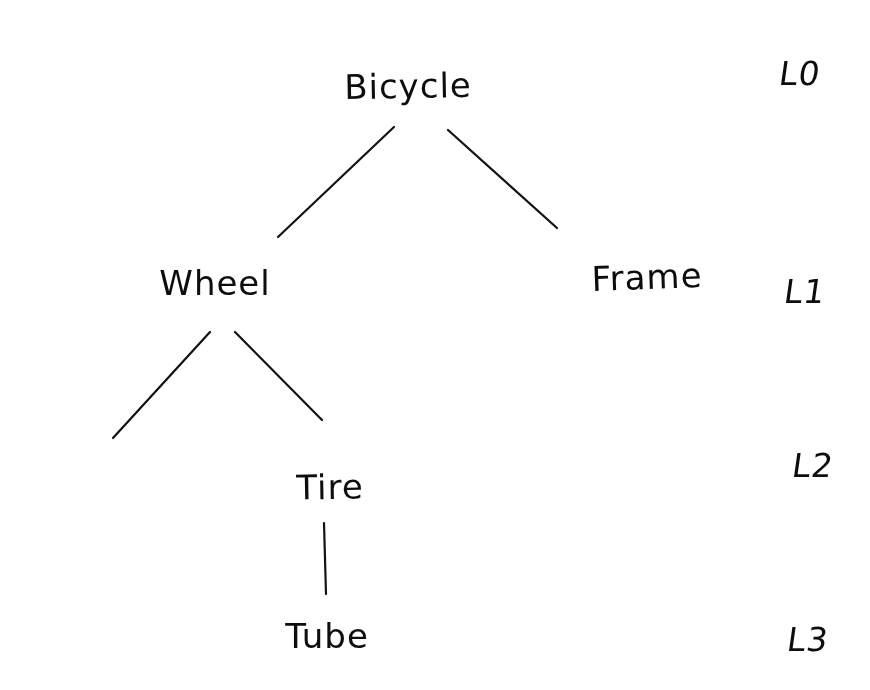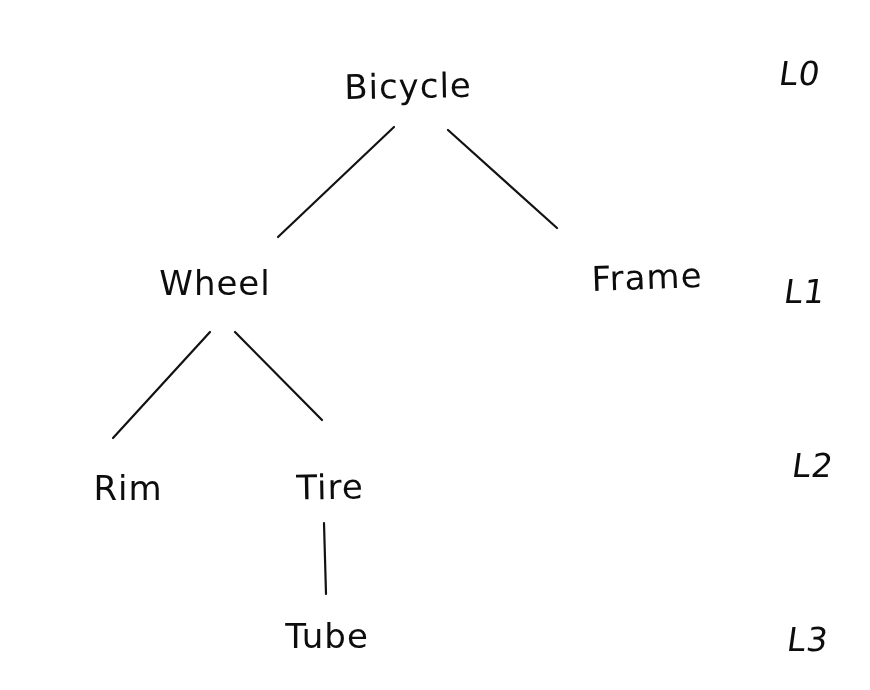--- a/index.html
+++ b/index.html
@@ -60,21 +60,20 @@
     <line class="edge" x1="235" y1="332" x2="322" y2="420"></line>
     <line class="edge" x1="324" y1="523" x2="326" y2="594"></line>
   </svg>
 
   <div class="node-label tilt-n1" style="left:408px; top:86px;">Bicycle</div>
 
   <div class="node-label" style="left:207px; top:283px;margin-left:8px;">Wheel</div>
 
   <div class="node-label tilt-n2" style="left:647px; top:277px;">Frame</div>
 
-  <div class="node-label" style="left:128px; top:488px;">Rim</div>
 
   <div class="node-label tilt-n1" style="left:330px; top:487px;">Tire</div>
 
   <div class="node-label" style="left:327px; top:636px;">Tube</div>
 
   <div class="level-label" style="left:800px; top:73px;">L0</div>
 
   <div class="level-label" style="left:805px; top:291px;">L1</div>
 
   <div class="level-label" style="left:813px; top:465px;">L2</div>

